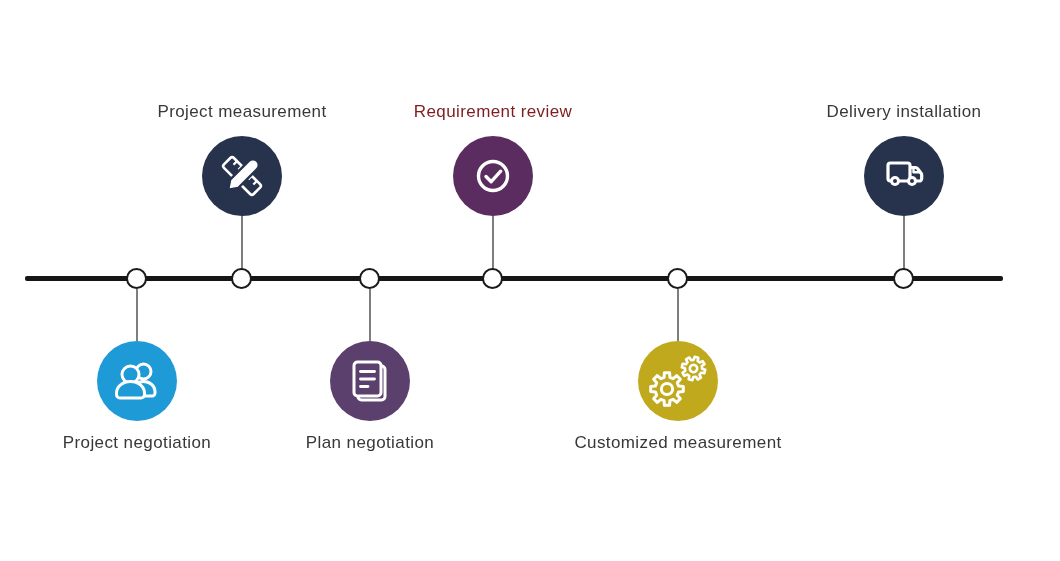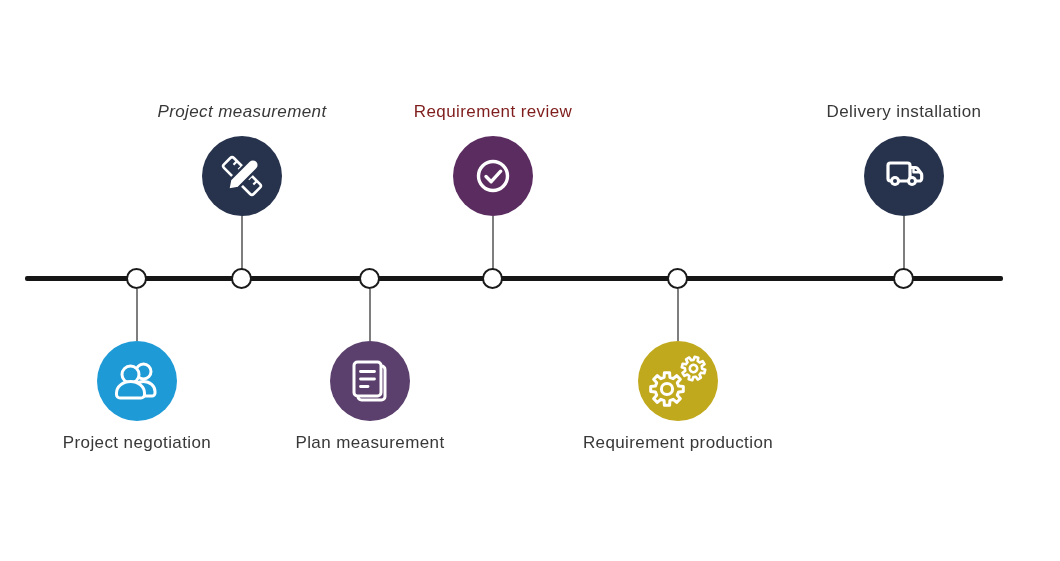--- a/index.html
+++ b/index.html
@@ -71,39 +71,39 @@
       <g transform="rotate(45)" stroke="#fff" fill="none">
         <rect x="-21" y="-7" width="42" height="14" rx="2.5" stroke-width="2.6"></rect>
         <path d="M-14 -7 v5 M-7 -7 v5 M0 -7 v5 M7 -7 v5 M14 -7 v5" stroke-width="2.2"></path>
       </g>
       <g transform="rotate(-45)">
         <path d="M-19.5 0 L-11 -5.8 L15.5 -5.8 A5.8 5.8 0 0 1 15.5 5.8 L-11 5.8 Z" fill="#fff" stroke="currentColor" stroke-width="2.4" stroke-linejoin="round"></path>
       </g>
     </g>
   </svg>
         </div>
-    <div class="label" style="color: rgb(56, 56, 56); top: 100px; font-style: italic;">Project measurement</div>
+    <div class="label" style="color: rgb(56, 56, 56); top: 100px;">Project measurement</div>
   </div>
       <div class="step" style="left: 370px;">
     <div class="connector" style="background: rgb(126, 126, 126); left: -0.7px; top: 289px; height: 52px;"></div>
     <div class="node" style="background: rgb(255, 255, 255); border: 2.4px solid rgb(26, 26, 26); top: 267.6px; left: -10.9px;"></div>
     <div class="icon-circle" style="top: 341px; background: rgb(91, 63, 108); color: rgb(91, 63, 108);">
           <svg viewBox="0 0 80 80">
     <g stroke="#fff" stroke-linejoin="round">
       <rect x="28" y="25" width="27" height="34" rx="3.5" fill="none" stroke-width="3"></rect>
       <rect x="24" y="21" width="27" height="34" rx="3.5" fill="currentColor" stroke-width="3"></rect>
       <g stroke-width="2.8" stroke-linecap="round" fill="none">
         <path d="M30.5 30.5 h14"></path>
         <path d="M30.5 38 h14"></path>
         <path d="M30.5 45.5 h7.5"></path>
       </g>
     </g>
   </svg>
         </div>
-    <div class="label" style="color: rgb(56, 56, 56); top: 431px;">Plan measurement</div>
+    <div class="label" style="color: rgb(56, 56, 56); top: 431px;">Plan negotiation</div>
   </div>
       <div class="step" style="left: 493px;">
     <div class="connector" style="background: rgb(126, 126, 126); left: -0.7px; top: 216px; height: 53px;"></div>
     <div class="node" style="background: rgb(255, 255, 255); border: 2.4px solid rgb(26, 26, 26); top: 267.6px; left: -10.9px;"></div>
     <div class="icon-circle" style="top: 136px; background: rgb(91, 44, 96); color: rgb(91, 44, 96);">
           <svg viewBox="0 0 80 80">
     <g fill="none" stroke="#fff" stroke-width="3.4">
       <circle cx="40" cy="40" r="14.5"></circle>
       <path d="M33 40.5 l5.2 5.2 l9.5 -10.5" stroke-linecap="round" stroke-linejoin="round"></path>
     </g>
@@ -121,21 +121,21 @@
         <path stroke-width="3" stroke-linejoin="round" d="M11.64 -2.90 L 16.30 -2.58 L 16.30 2.58 L 11.64 2.90 L 10.29 6.18 L 13.35 9.70 L 9.70 13.35 L 6.18 10.29 L 2.90 11.64 L 2.58 16.30 L -2.58 16.30 L -2.90 11.64 L -6.18 10.29 L -9.70 13.35 L -13.35 9.70 L -10.29 6.18 L -11.64 2.90 L -16.30 2.58 L -16.30 -2.58 L -11.64 -2.90 L -10.29 -6.18 L -13.35 -9.70 L -9.70 -13.35 L -6.18 -10.29 L -2.90 -11.64 L -2.58 -16.30 L 2.58 -16.30 L 2.90 -11.64 L 6.18 -10.29 L 9.70 -13.35 L 13.35 -9.70 L 10.29 -6.18 Z"></path>
         <circle r="5.6" stroke-width="3"></circle>
       </g>
       <g transform="translate(55.5,27.5) rotate(15)">
         <path stroke-width="2.6" stroke-linejoin="round" d="M8.34 -2.08 L 11.65 -1.85 L 11.65 1.85 L 8.34 2.08 L 7.37 4.43 L 9.55 6.94 L 6.94 9.55 L 4.43 7.37 L 2.08 8.34 L 1.85 11.65 L -1.85 11.65 L -2.08 8.34 L -4.43 7.37 L -6.94 9.55 L -9.55 6.94 L -7.37 4.43 L -8.34 2.08 L -11.65 1.85 L -11.65 -1.85 L -8.34 -2.08 L -7.37 -4.43 L -9.55 -6.94 L -6.94 -9.55 L -4.43 -7.37 L -2.08 -8.34 L -1.85 -11.65 L 1.85 -11.65 L 2.08 -8.34 L 4.43 -7.37 L 6.94 -9.55 L 9.55 -6.94 L 7.37 -4.43 Z"></path>
         <circle r="3.7" stroke-width="2.6"></circle>
       </g>
     </g>
   </svg>
         </div>
-    <div class="label" style="color: rgb(56, 56, 56); top: 431px;">Requirement production</div>
+    <div class="label" style="color: rgb(56, 56, 56); top: 431px;">Customized measurement</div>
   </div>
       <div class="step" style="left: 904px;">
     <div class="connector" style="background: rgb(126, 126, 126); left: -0.7px; top: 216px; height: 53px;"></div>
     <div class="node" style="background: rgb(255, 255, 255); border: 2.4px solid rgb(26, 26, 26); top: 267.6px; left: -10.9px;"></div>
     <div class="icon-circle" style="top: 136px; background: rgb(39, 51, 77); color: rgb(39, 51, 77);">
           <svg viewBox="0 0 80 80">
     <g fill="none" stroke="#fff" stroke-width="3.2" stroke-linejoin="round">
       <rect x="24" y="27" width="22" height="18" rx="2.5"></rect>
       <path d="M46 31.5 h5.5 a2.5 2.5 0 0 1 2 1 l3.6 4.7 a3 3 0 0 1 .6 1.8 V42.5 a2.5 2.5 0 0 1 -2.5 2.5 H46"></path>
       <path d="M49.5 31.5 v4.8 h6.5" stroke-width="2.4"></path>

